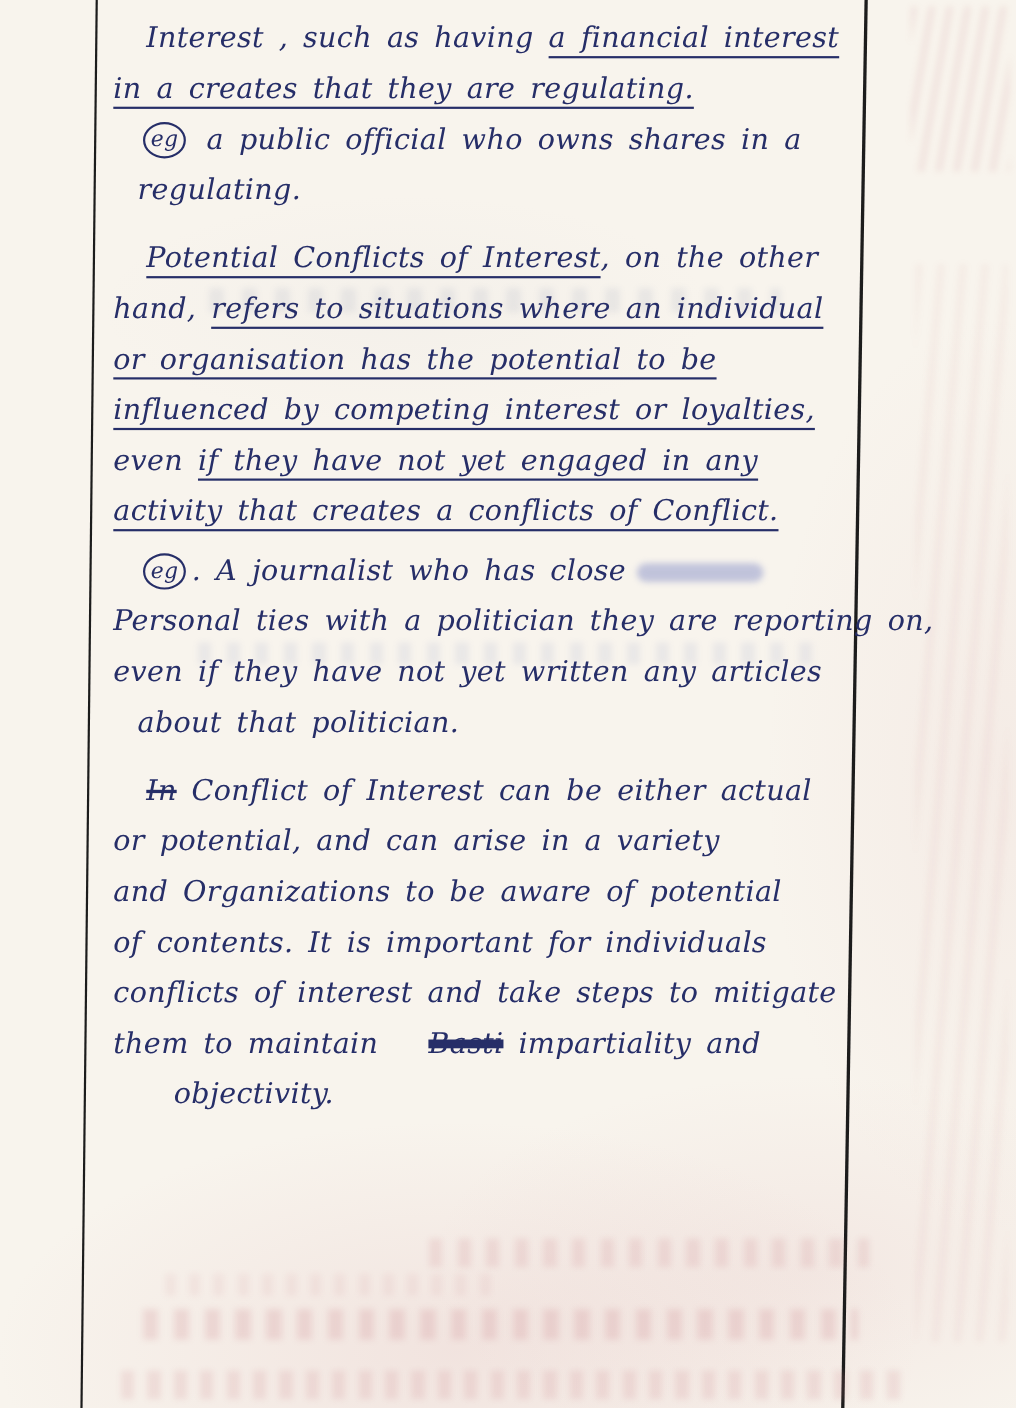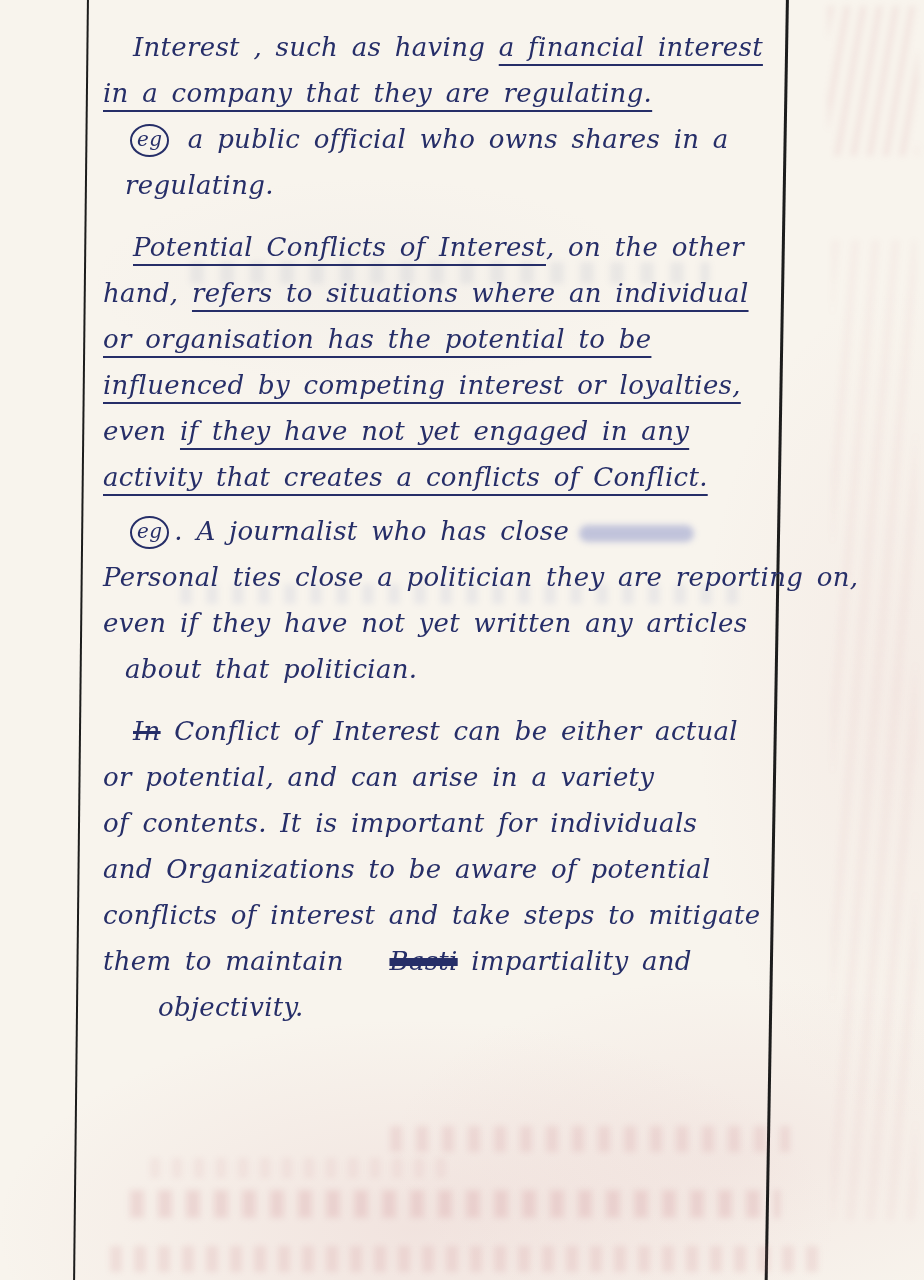--- a/index.html
+++ b/index.html
@@ -26,21 +26,21 @@
   }
   .margin-line{
     position:absolute;top:-6px;height:1300px;width:2px;
     background:var(--margin-line);transform-origin:top center;
   }
   .margin-line.left{left:87px;transform:rotate(0.62deg);}
   .margin-line.right{left:786px;width:3px;transform:rotate(0.95deg);}
 
   
   .handwriting{
-    position:absolute;left:103px;top:12px;width:690px;padding-top:12px;
+    position:absolute;left:103px;top:0;width:690px;padding-top:12px;
     color:var(--ink);
     font-style:italic;
     font-size:26px;
     letter-spacing:.3px;
     word-spacing:5px;
   }
   .line{height:46px;line-height:46px;white-space:nowrap;}
   .line.gap{margin-top:16px;}
   .line.gap2{margin-top:8px;}
   .u{
@@ -93,33 +93,33 @@
 <div class="bleed b-right-col"></div>
 <div class="bleed b-ghost1"></div>
 <div class="bleed b-ghost2"></div>
 <div class="bleed b-ghost3"></div>
 <div class="bleed b-ghost6"></div>
 <div class="bleed b-ghost4"></div>
 <div class="bleed b-ghost5"></div>
 
 <div class="handwriting">
     <div class="line" style="padding-left: 30px;"><span class="">Interest , such as having </span><span class="u">a financial interest</span></div>
-    <div class="line"><span class="u">in a company that they are regulating.</span></div>
+    <div class="line"><span class="u">in a creates that they are regulating.</span></div>
     <div class="line"><span class="circle">eg</span><span class=""> a public official who owns shares in a</span></div>
     <div class="line" style="padding-left: 22px;"><span class="">regulating.</span></div>
     <div class="line gap" style="padding-left: 30px;"><span class="u">Potential Conflicts of Interest</span><span class="">, on the other</span></div>
     <div class="line"><span class="">hand, </span><span class="u">refers to situations where an individual</span></div>
     <div class="line"><span class="u">or organisation has the potential to be</span></div>
     <div class="line"><span class="u">influenced by competing interest or loyalties,</span></div>
     <div class="line"><span class="">even </span><span class="u">if they have not yet engaged in any</span></div>
     <div class="line"><span class="u">activity that creates a conflicts of Conflict.</span></div>
     <div class="line gap2"><span class="circle">eg</span><span class="">. A journalist who has close</span><span class="smudge"></span></div>
-    <div class="line"><span class="">Personal ties close a politician they are reporting on,</span></div>
+    <div class="line"><span class="">Personal ties with a politician they are reporting on,</span></div>
     <div class="line"><span class="">even if they have not yet written any articles</span></div>
     <div class="line" style="padding-left: 22px;"><span class="">about that politician.</span></div>
     <div class="line gap" style="padding-left: 30px;"><span class="strike">In</span><span class=""> Conflict of Interest can be either actual</span></div>
     <div class="line"><span class="">or potential, and can arise in a variety</span></div>
+    <div class="line"><span class="">and Organizations to be aware of potential</span></div>
     <div class="line"><span class="">of contents. It is important for individuals</span></div>
-    <div class="line"><span class="">and Organizations to be aware of potential</span></div>
     <div class="line"><span class="">conflicts of interest and take steps to mitigate</span></div>
     <div class="line"><span class="">them to maintain </span><span class="scribble">Basti</span><span class=""> impartiality and</span></div>
     <div class="line" style="padding-left: 55px;"><span class="">objectivity.</span></div>
   </div>
 
 </body></html>

